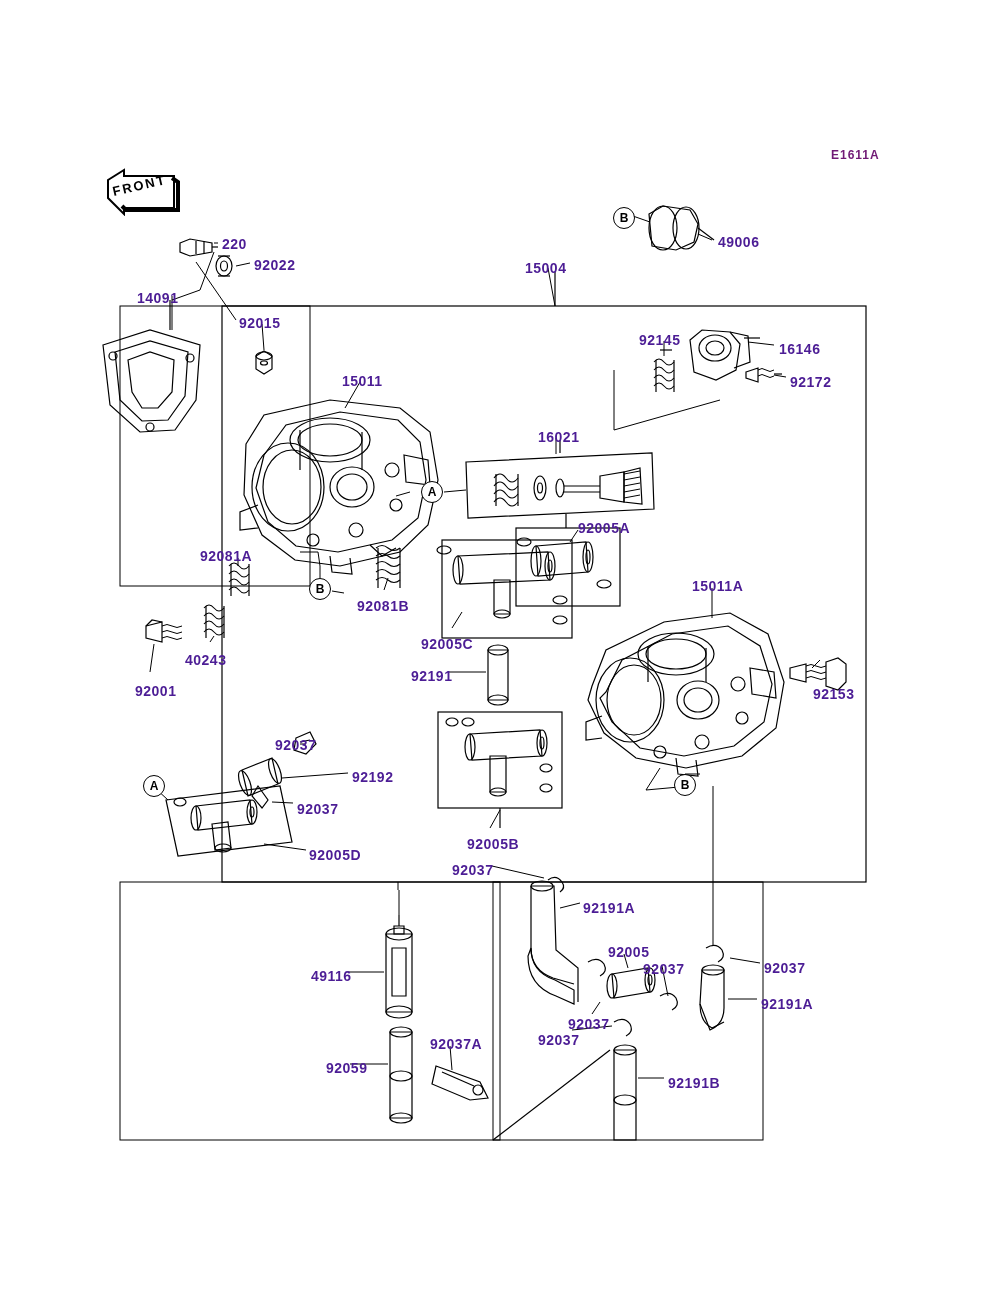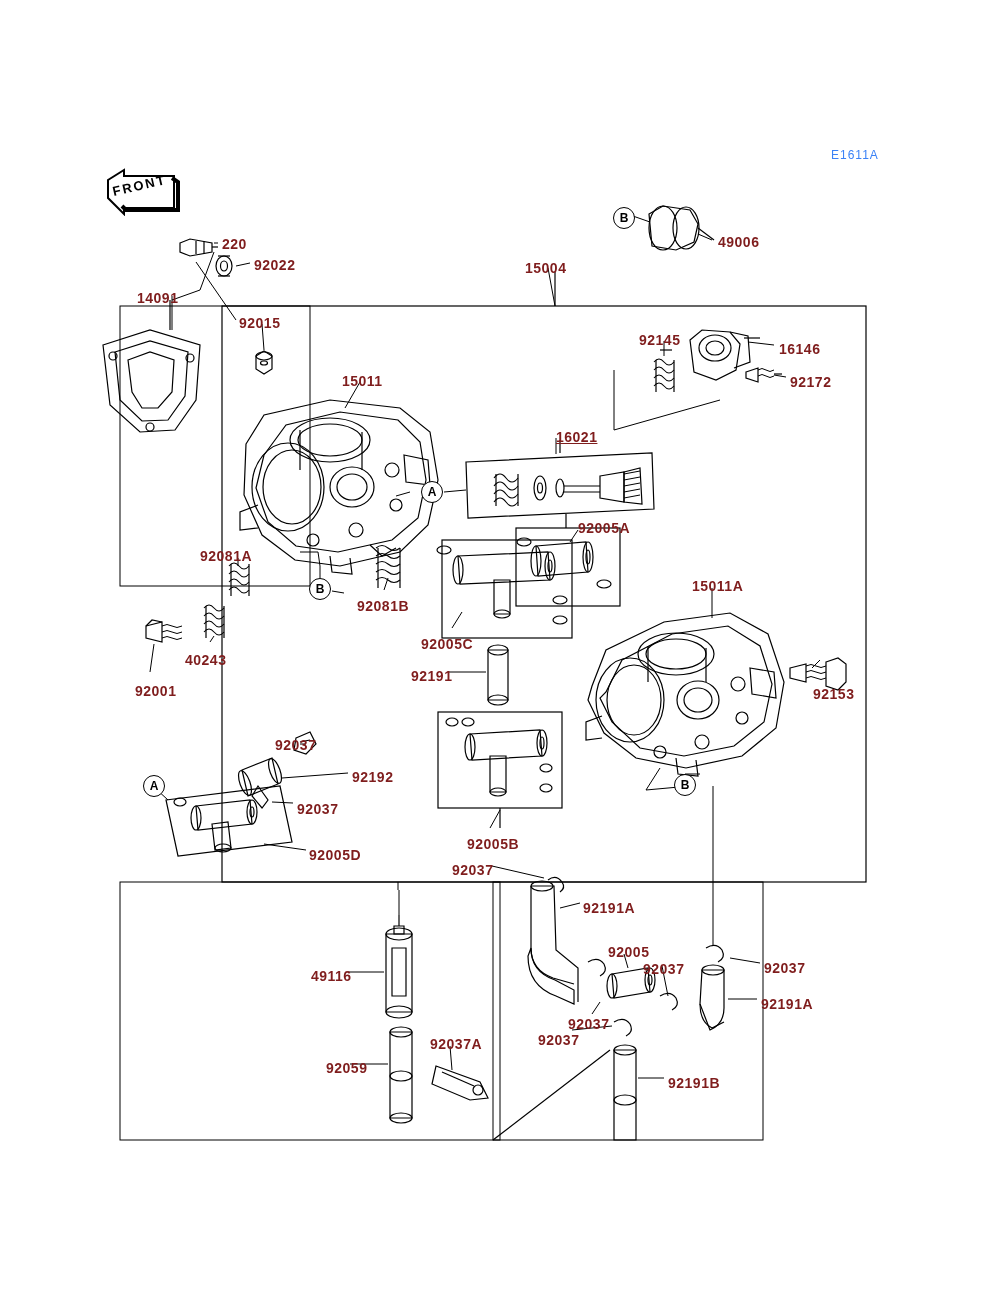--- a/index.html
+++ b/index.html
@@ -15,31 +15,31 @@
     width: 1000px;
     height: 1309px;
     background: #ffffff;
     overflow: hidden;
   }
   .lbl {
     position: absolute;
     font-family: "Liberation Sans", sans-serif;
     font-size: 14px;
     font-weight: bold;
-    color: #7f1d1d;
+    color: #4c1d95;
     letter-spacing: 0.5px;
     white-space: nowrap;
   }
   .code-id {
     position: absolute;
     font-family: "Liberation Sans", sans-serif;
     font-size: 12px;
-    font-weight: normal;
+    font-weight: bold;
     letter-spacing: 1px;
-    color: #3b82f6;
+    color: #701a75;
     white-space: nowrap;
   }
   .callout {
     position: absolute;
     width: 22px;
     height: 22px;
     border: 1.3px solid #000;
     border-radius: 50%;
     font-family: "Liberation Sans", sans-serif;
     font-size: 12px;
@@ -451,21 +451,21 @@
   <div class="lbl" style="left:222px; top:236px;">220</div>
   <div class="lbl" style="left:254px; top:257px;">92022</div>
   <div class="lbl" style="left:137px; top:290px;">14091</div>
   <div class="lbl" style="left:239px; top:315px;">92015</div>
   <div class="lbl" style="left:342px; top:373px;">15011</div>
   <div class="lbl" style="left:718px; top:234px;">49006</div>
   <div class="lbl" style="left:525px; top:260px;">15004</div>
   <div class="lbl" style="left:639px; top:332px;">92145</div>
   <div class="lbl" style="left:779px; top:341px;">16146</div>
   <div class="lbl" style="left:790px; top:374px;">92172</div>
-  <div class="lbl" style="left:556px; top:429px;text-decoration:underline;">16021</div>
+  <div class="lbl" style="left:538px; top:429px;">16021</div>
   <div class="lbl" style="left:578px; top:520px;">92005A</div>
   <div class="lbl" style="left:200px; top:548px;">92081A</div>
   <div class="lbl" style="left:357px; top:598px;">92081B</div>
   <div class="lbl" style="left:185px; top:652px;">40243</div>
   <div class="lbl" style="left:135px; top:683px;">92001</div>
   <div class="lbl" style="left:421px; top:636px;">92005C</div>
   <div class="lbl" style="left:411px; top:668px;">92191</div>
   <div class="lbl" style="left:692px; top:578px;text-align:center;">15011A</div>
   <div class="lbl" style="left:813px; top:670px;margin-top:16px;">92153</div>
   <div class="lbl" style="left:275px; top:737px;">92037</div>

